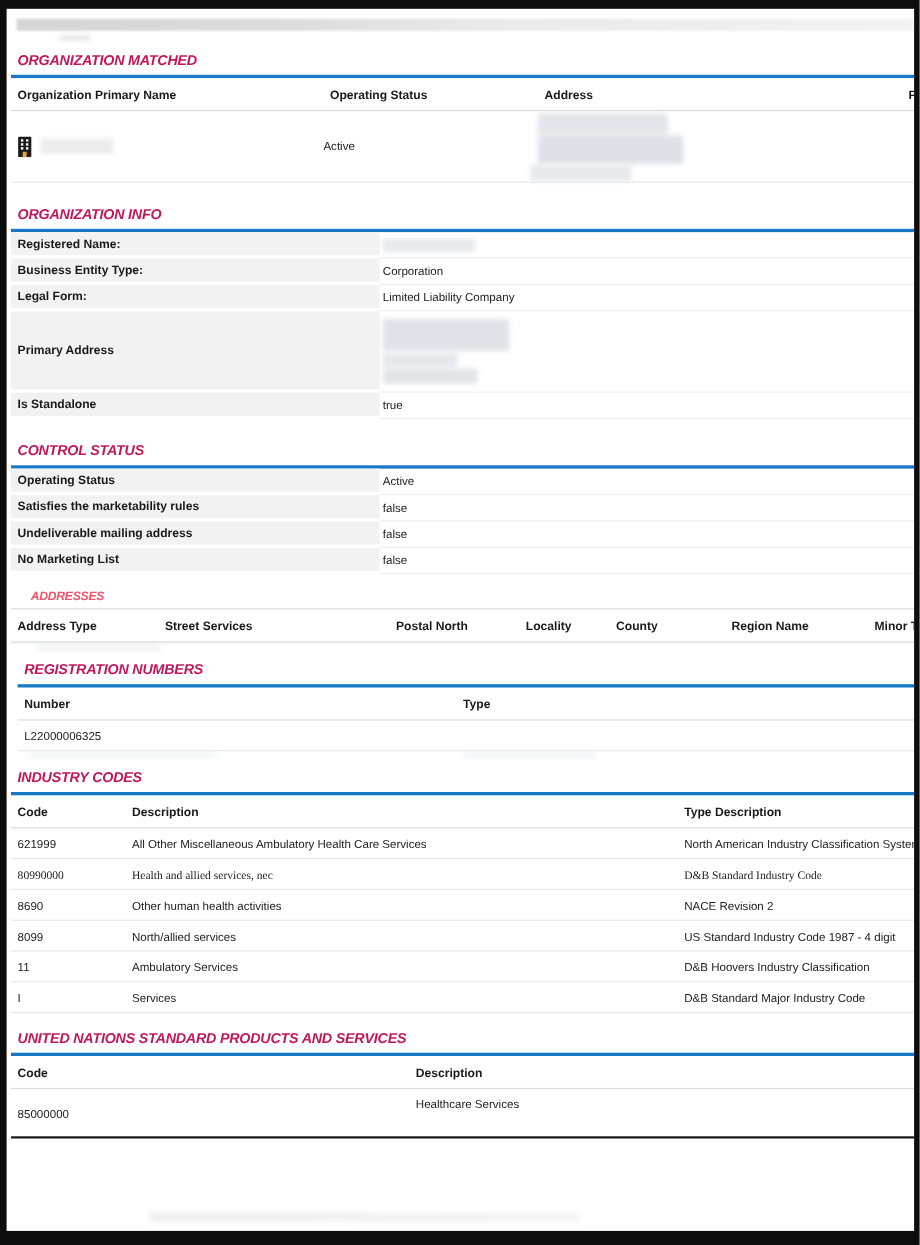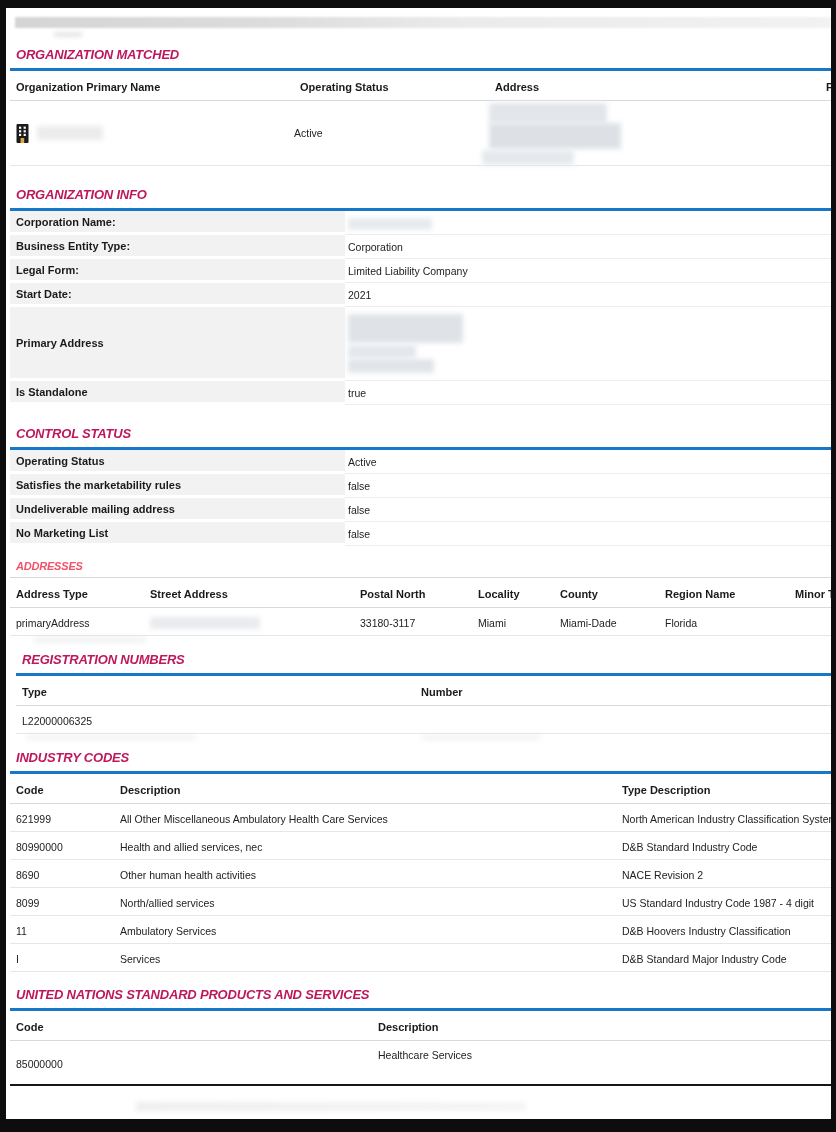--- a/index.html
+++ b/index.html
@@ -12,21 +12,21 @@
     position:absolute;left:6px;top:8px;right:5px;bottom:13px;
     background:#ffffff;overflow:hidden;
   }
   .sec{margin-left:4px;margin-right:0;}
   h2.blue{
     font-size:13px;font-weight:bold;font-style:italic;color:#be185d;
     margin:0 0 6px 6px;letter-spacing:-0.2px;
   }
   h3.red{
     font-size:11px;font-weight:bold;font-style:italic;color:#f0526b;
-    margin:0 0 5px 6px;letter-spacing:-0.2px;
+    margin:0 0 5px 18px;letter-spacing:-0.2px;
   }
   .rule-blue{height:3px;background:#1878c8;}
   .rule-gray{height:1px;background:#d8d8d8;}
   .thin{height:1px;background:#d9d9d9;}
   .thin-lt{height:1px;background:#e6e6e6;}
   .dark-rule{height:2px;background:#161616;}
 
   
   .tbl{width:100%;}
   .trow{display:grid;align-items:center;}
@@ -124,34 +124,30 @@
         <div></div>
       </div>
       <div class="thin-lt"></div>
     </div>
   </div>
 
   <div class="sec" style="margin-top:21px;">
     <h2 class="blue">ORGANIZATION INFO</h2>
     <div class="rule-blue"></div>
     <div class="kv">
-      <div class="k">Corporation Name:</div>
+      <div class="k">Registered Name:</div>
       <div class="v"><span class="redact inline-redact" style="width:84px;height:12px;background:#e7eaed;"></span></div>
     </div>
     <div class="kv">
       <div class="k">Business Entity Type:</div>
       <div class="v">Corporation</div>
     </div>
     <div class="kv">
       <div class="k">Legal Form:</div>
       <div class="v">Limited Liability Company</div>
-    </div>
-    <div class="kv">
-      <div class="k">Start Date:</div>
-      <div class="v">2021</div>
     </div>
     <div class="kv">
       <div class="k" style="display:flex;align-items:center;">Primary Address</div>
       <div class="v">
         <div class="pa-blur">
           <div class="b1 redact" style="background:#dfe3e8;"></div>
           <div class="b2 redact" style="background:#e4e7eb;"></div>
           <div class="b3 redact" style="background:#e1e5e9;"></div>
         </div>
       </div>
@@ -182,51 +178,42 @@
       <div class="v">false</div>
     </div>
   </div>
 
   <div class="sec" style="margin-top:14px;">
     <h3 class="red">ADDRESSES</h3>
     <div class="rule-gray"></div>
     <div class="tbl">
       <div class="trow th" style="grid-template-columns:134px 210px 118px 82px 105px 130px 1fr;">
         <div class="cell"><span>Address Type</span></div>
-        <div class="cell"><span>Street Address</span></div>
+        <div class="cell"><span>Street Services</span></div>
         <div class="cell"><span>Postal North</span></div>
         <div class="cell"><span>Locality</span></div>
         <div class="cell"><span>County</span></div>
         <div class="cell"><span>Region Name</span></div>
         <div class="cell"><span>Minor Town</span></div>
       </div>
       <div class="thin"></div>
-      <div class="trow td" style="grid-template-columns:134px 210px 118px 82px 105px 130px 1fr;">
-        <div class="cell"><span>primaryAddress</span></div>
-        <div class="cell"><span class="redact inline-redact" style="width:110px;height:12px;background:#e9ebee;"></span></div>
-        <div class="cell"><span>33180-3117</span></div>
-        <div class="cell"><span>Miami</span></div>
-        <div class="cell"><span>Miami-Dade</span></div>
-        <div class="cell"><span>Florida</span></div>
-        <div class="cell"></div>
-      </div>
       <div class="thin-lt"></div>
       <div style="position:relative;height:8px;">
         <span class="redact faint" style="position:absolute;left:24px;top:1px;width:112px;height:6px;display:block;background:#dfe2e6;"></span>
       </div>
     </div>
   </div>
 
   <div class="sec" style="margin-top:8px;margin-left:10px;">
     <h2 class="blue">REGISTRATION NUMBERS</h2>
     <div class="rule-blue"></div>
     <div class="tbl">
       <div class="trow th" style="grid-template-columns:399px 1fr;">
+        <div class="cell"><span>Number</span></div>
         <div class="cell"><span>Type</span></div>
-        <div class="cell"><span>Number</span></div>
       </div>
       <div class="thin"></div>
       <div class="trow td" style="grid-template-columns:399px 1fr;">
         <div class="cell"><span>L22000006325</span></div>
       </div>
       <div class="thin-lt"></div>
       <div style="position:relative;height:7px;">
         <span class="redact faint" style="position:absolute;left:10px;top:1px;width:170px;height:5px;display:block;background:#e3e6ea;"></span>
         <span class="redact faint" style="position:absolute;left:405px;top:1px;width:120px;height:5px;display:block;background:#e3e6ea;"></span>
       </div>
@@ -244,21 +231,21 @@
       </div>
       <div class="thin"></div>
 
       <div class="trow td" style="grid-template-columns:104px 502px 1fr;">
         <div class="cell"><span>621999</span></div>
         <div class="cell"><span>All Other Miscellaneous Ambulatory Health Care Services</span></div>
         <div class="cell"><span>North American Industry Classification System 2022</span></div>
       </div>
       <div class="thin-lt"></div>
 
-      <div class="trow td" style="grid-template-columns:104px 502px 1fr;">
+      <div class="trow td" style="grid-template-columns:104px 502px 1fr;font-family:Liberation Serif, serif;">
         <div class="cell"><span>80990000</span></div>
         <div class="cell"><span>Health and allied services, nec</span></div>
         <div class="cell"><span>D&amp;B Standard Industry Code</span></div>
       </div>
       <div class="thin-lt"></div>
 
       <div class="trow td" style="grid-template-columns:104px 502px 1fr;">
         <div class="cell"><span>8690</span></div>
         <div class="cell"><span>Other human health activities</span></div>
         <div class="cell"><span>NACE Revision 2</span></div>

